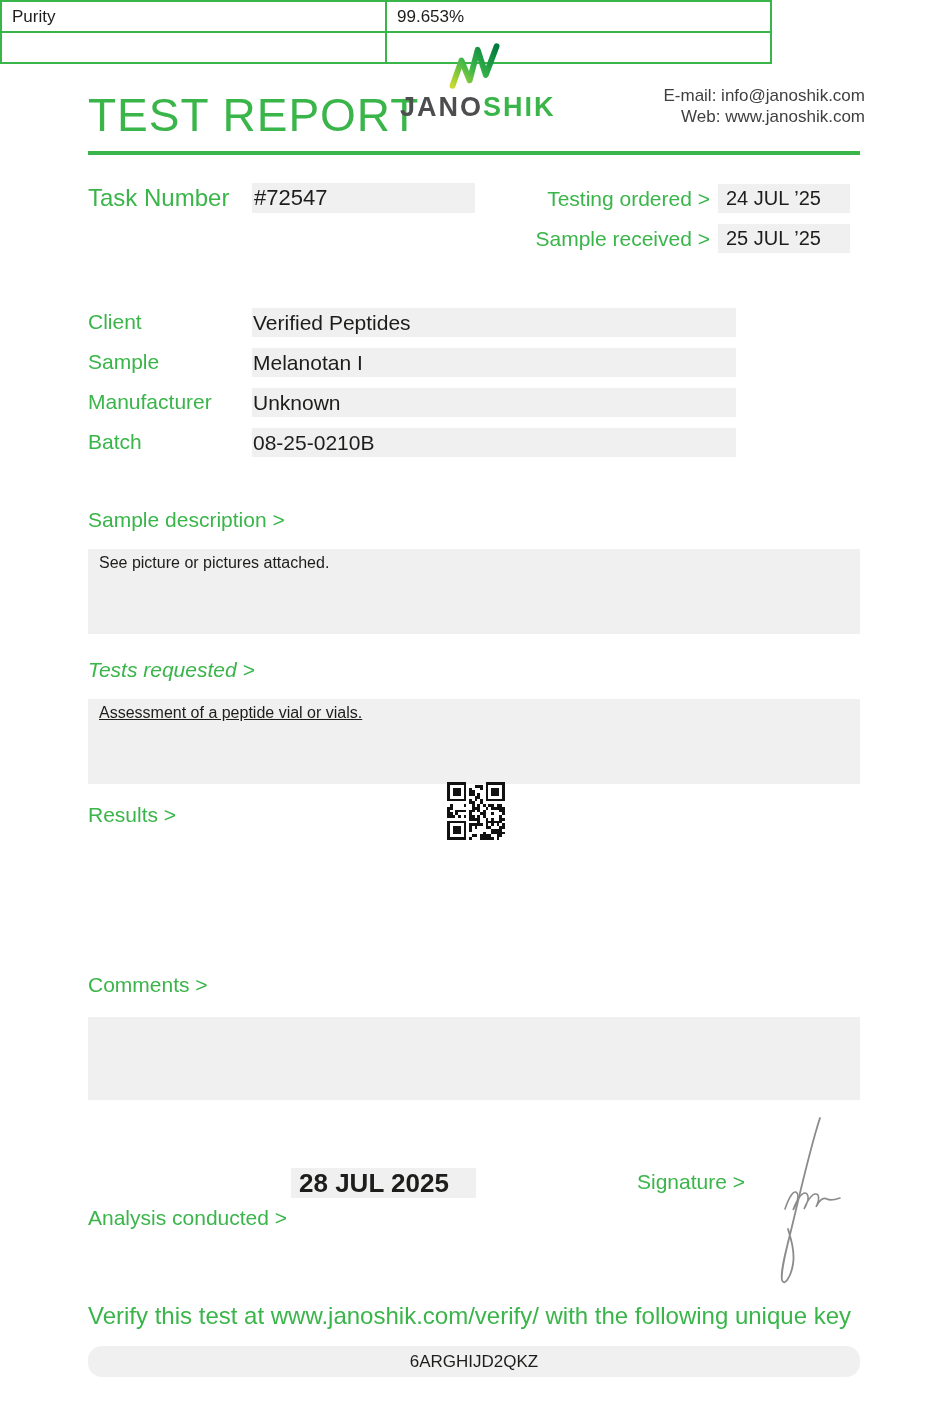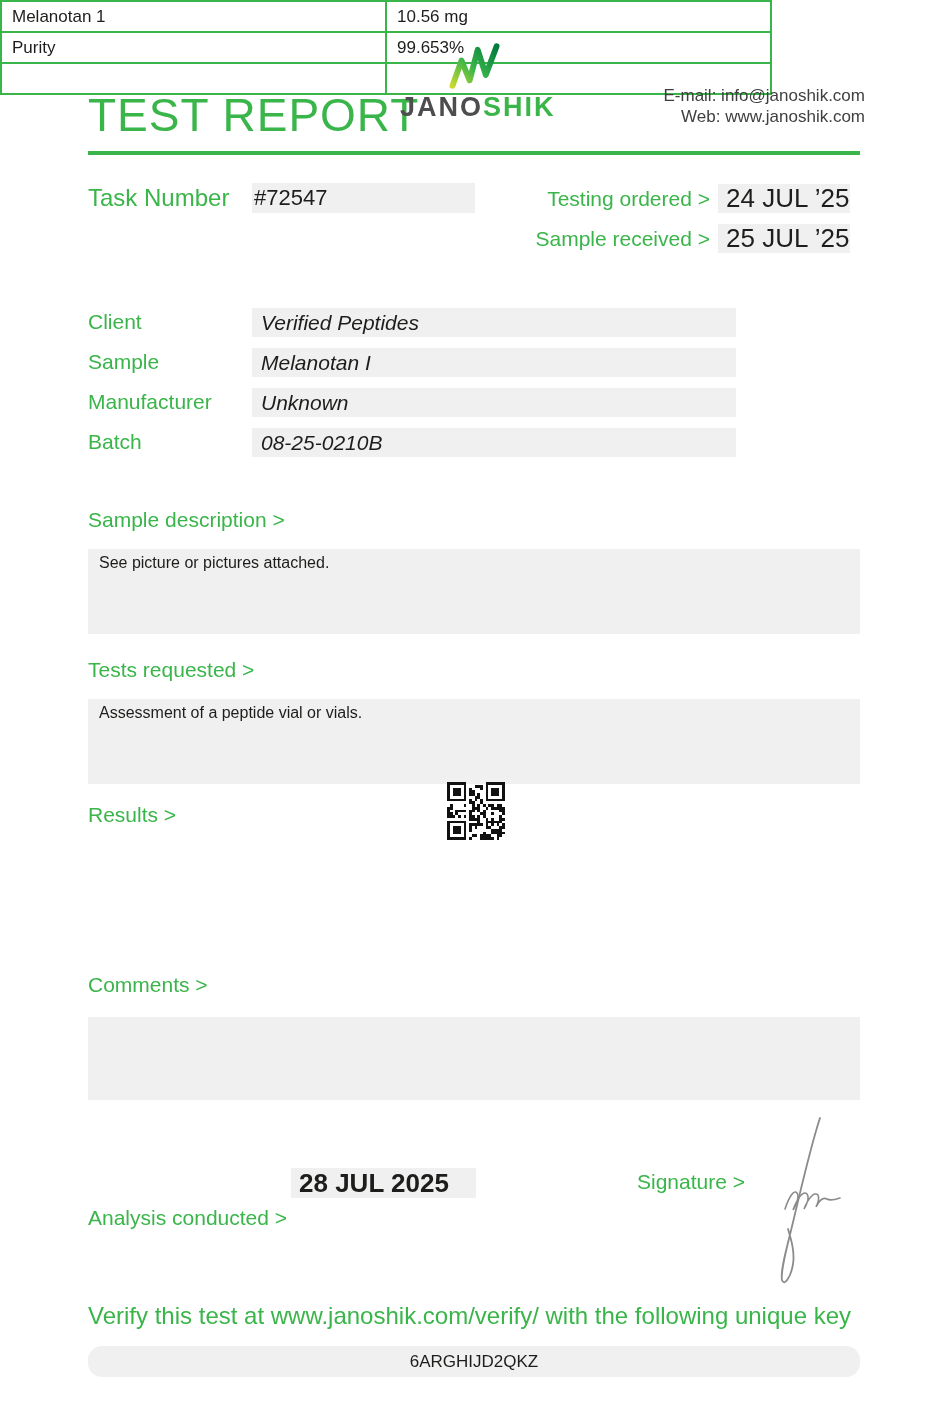--- a/index.html
+++ b/index.html
@@ -24,36 +24,36 @@
 
   
   .field-label { color:var(--accent); font-size:21px; }
   .value-box { background:var(--box-bg); font-size:21px; color:var(--ink); }
 
   .task-label { left:88px; top:184px; font-size:24px; }
   .task-box { left:252px; top:183px; width:223px; height:30px; line-height:30px; padding-left:2px; font-size:22px; }
   .date-label { width:242px; text-align:right; font-size:21px; }
   .date-label-1 { left:468px; top:187px; }
   .date-label-2 { left:468px; top:227px; }
-  .date-box { width:132px; height:29px; line-height:29px; padding-left:8px; font-size:26px; }
+  .date-box { width:132px; height:29px; line-height:29px; padding-left:8px; font-size:20px; }
   .date-box-1 { left:718px; top:184px; }
   .date-box-2 { left:718px; top:224px; }
 
   .info-label { left:88px; }
-  .info-box { left:252px; width:484px; height:29px; line-height:29px; padding-left:9px;font-style:italic; }
+  .info-box { left:252px; width:484px; height:29px; line-height:29px; padding-left:1px; }
   .r0 { top:308px; } .r1 { top:348px; } .r2 { top:388px; } .r3 { top:428px; }
   .info-label.r0 { top:310px; } .info-label.r1 { top:350px; } .info-label.r2 { top:390px; } .info-label.r3 { top:430px; }
 
   .section-heading { left:88px; color:var(--accent); font-size:21px; }
   .content-box { left:88px; width:772px; background:var(--box-bg); font-size:16px; line-height:20px; padding:4px 11px; }
 
   .sd-heading { top:508px; }
   .sd-box { top:549px; height:85px; }
-  .tr-heading { top:658px; }
-  .tr-box { top:699px; height:85px; }
+  .tr-heading { top:658px;font-style:italic; }
+  .tr-box { top:699px; height:85px;text-decoration:underline; }
   .results-heading { top:803px; }
   .qr { left:447px; top:782px; width:58px; height:58px; }
   .results-table { left:88px; top:847px; width:772px; border-collapse:collapse; table-layout:fixed; }
   .results-table td { border:2px solid var(--accent); height:31px; font-size:17px; padding:2px 10px; }
   .comments-heading { top:973px; }
   .comments-box { top:1017px; height:83px; }
 
   .analysis-label { left:88px; top:1170px;margin-top:36px; }
   .analysis-box { left:291px; top:1168px; width:185px; height:30px; line-height:30px; padding-left:8px; font-size:26px;font-weight:bold; }
   .signature-label { left:637px; top:1170px; }
@@ -339,24 +339,20 @@
       <rect x="13" y="20" width="1" height="1"></rect>
       <rect x="14" y="20" width="1" height="1"></rect>
       <rect x="15" y="20" width="1" height="1"></rect>
       <rect x="16" y="20" width="1" height="1"></rect>
       <rect x="18" y="20" width="1" height="1"></rect>
     </svg>
 
   <table class="results-table">
     <tbody>
       <tr>
-        <td>Melanotan 1</td>
-        <td>10.56 mg</td>
-      </tr>
-      <tr>
         <td>Purity</td>
         <td>99.653%</td>
       </tr>
       <tr>
         <td></td>
         <td></td>
       </tr>
     </tbody>
   </table>
 

